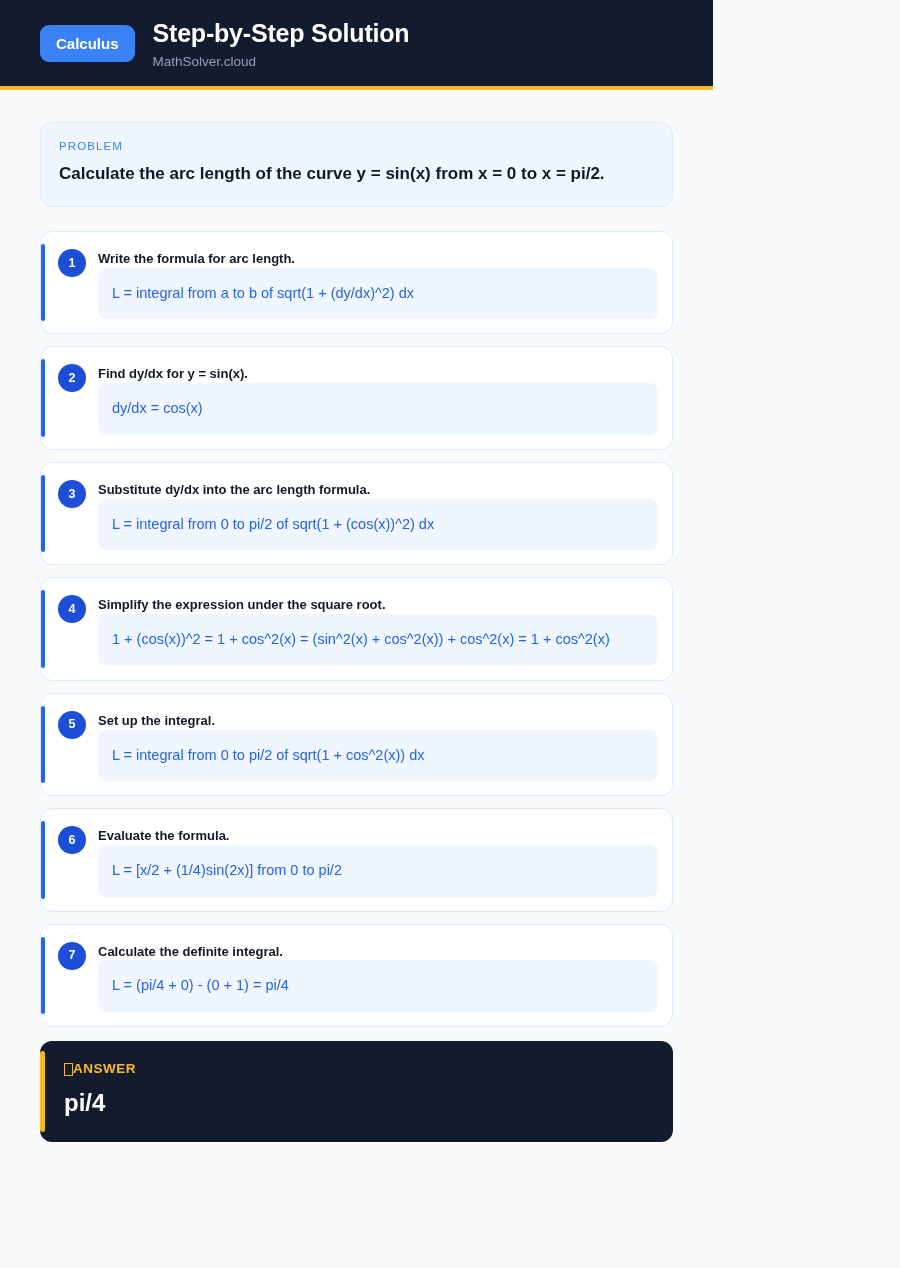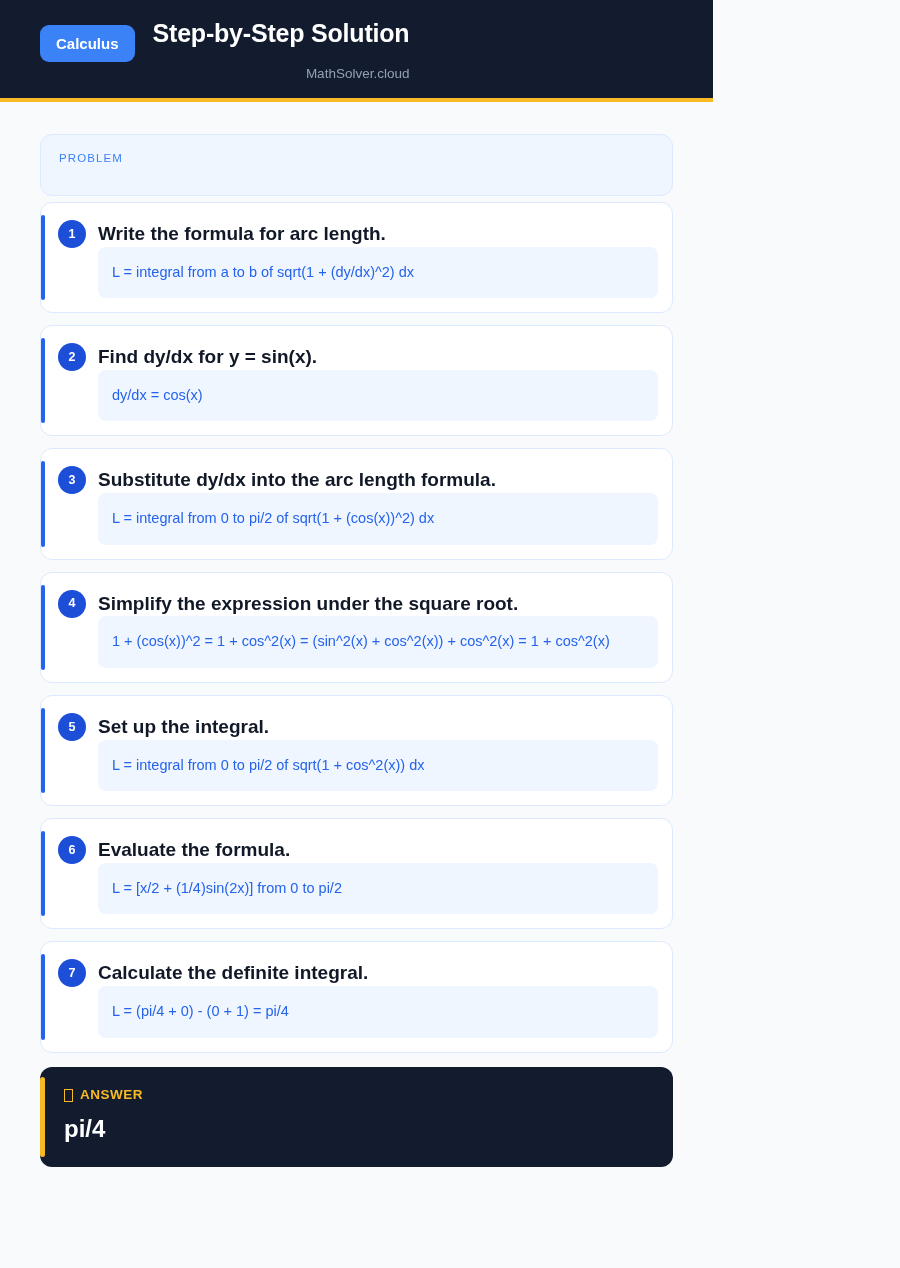--- a/index.html
+++ b/index.html
@@ -34,21 +34,21 @@
     background: #3b82f6;
     color: #ffffff;
     font-size: 15px;
     font-weight: bold;
     padding: 11px 16px;
     border-radius: 9px;
     line-height: 1;
     margin-top: 7px;
     white-space: nowrap;
   }
-  .header-text { display: flex; flex-direction: column; gap: 18px; padding-top: 1px; align-items: flex-end; }
+  .header-text { display: flex; flex-direction: column; gap: 6px; padding-top: 1px; }
   .header-title {
     color: #ffffff;
     font-size: 25px;
     font-weight: bold;
     letter-spacing: -0.2px;
     line-height: 1.15;
   }
   .header-sub {
     color: #93a0b4;
     font-size: 13.5px;
@@ -60,21 +60,21 @@
     flex: 1;
     padding: 32px 40px 0 40px;
   }
 
   
   .problem-card {
     background: #eff6ff;
     border: 1px solid #dbeafe;
     border-radius: 12px;
     padding: 17px 34px 20px 18px;
-    margin-bottom: 6px;
+    margin-bottom: 24px;
   }
   .problem-label {
     color: #3b82f6;
     font-size: 11.5px;
     letter-spacing: 1.1px;
     margin-bottom: 11px;
   }
   .problem-text {
     color: #111827;
     font-size: 17px;
@@ -117,21 +117,21 @@
     justify-content: center;
     line-height: 1;
   }
   .step-body {
     flex: 1 1 auto;
     padding-left: 12px;
     min-width: 0;
   }
   .step-title {
     color: #111827;
-    font-size: 19px;
+    font-size: 13px;
     font-weight: bold;
     line-height: 1.3;
     padding-top: 5px;
   }
   .step-formula {
     margin-top: 0;
     background: #eff6ff;
     border-radius: 8px;
     padding: 16px 14px;
     color: #2563eb;
@@ -153,21 +153,21 @@
   .answer-accent {
     position: absolute;
     left: 0; top: 10px; bottom: 10px;
     width: 5px;
     background: #f7b924;
     border-radius: 3px;
   }
   .answer-label-row {
     display: flex;
     align-items: flex-end;
-    gap: 7px;
+    gap: 0;
     margin-bottom: 13px;
   }
   .answer-glyph {
     display: inline-block;
     width: 9px; height: 13px;
     border: 1px solid #f7b924;
     color: transparent;
     font-size: 9px;
     line-height: 1;
   }
@@ -194,20 +194,21 @@
     <div class="header-text">
       <div class="header-title">Step-by-Step Solution</div>
       <div class="header-sub">MathSolver.cloud</div>
     </div>
   </div>
 
   <div class="main">
 
     <div class="problem-card">
       <div class="problem-label">PROBLEM</div>
+      <div class="problem-text">Calculate the arc length of the curve y = sin(x) from x = 0 to x = pi/2.</div>
     </div>
 
     <div class="steps">
 
       <div class="step-card">
         <div class="step-accent"></div>
         <div class="step-num">1</div>
         <div class="step-body">
           <div class="step-title">Write the formula for arc length.</div>
           <div class="step-formula">L = integral from a to b of sqrt(1 + (dy/dx)^2) dx</div>

